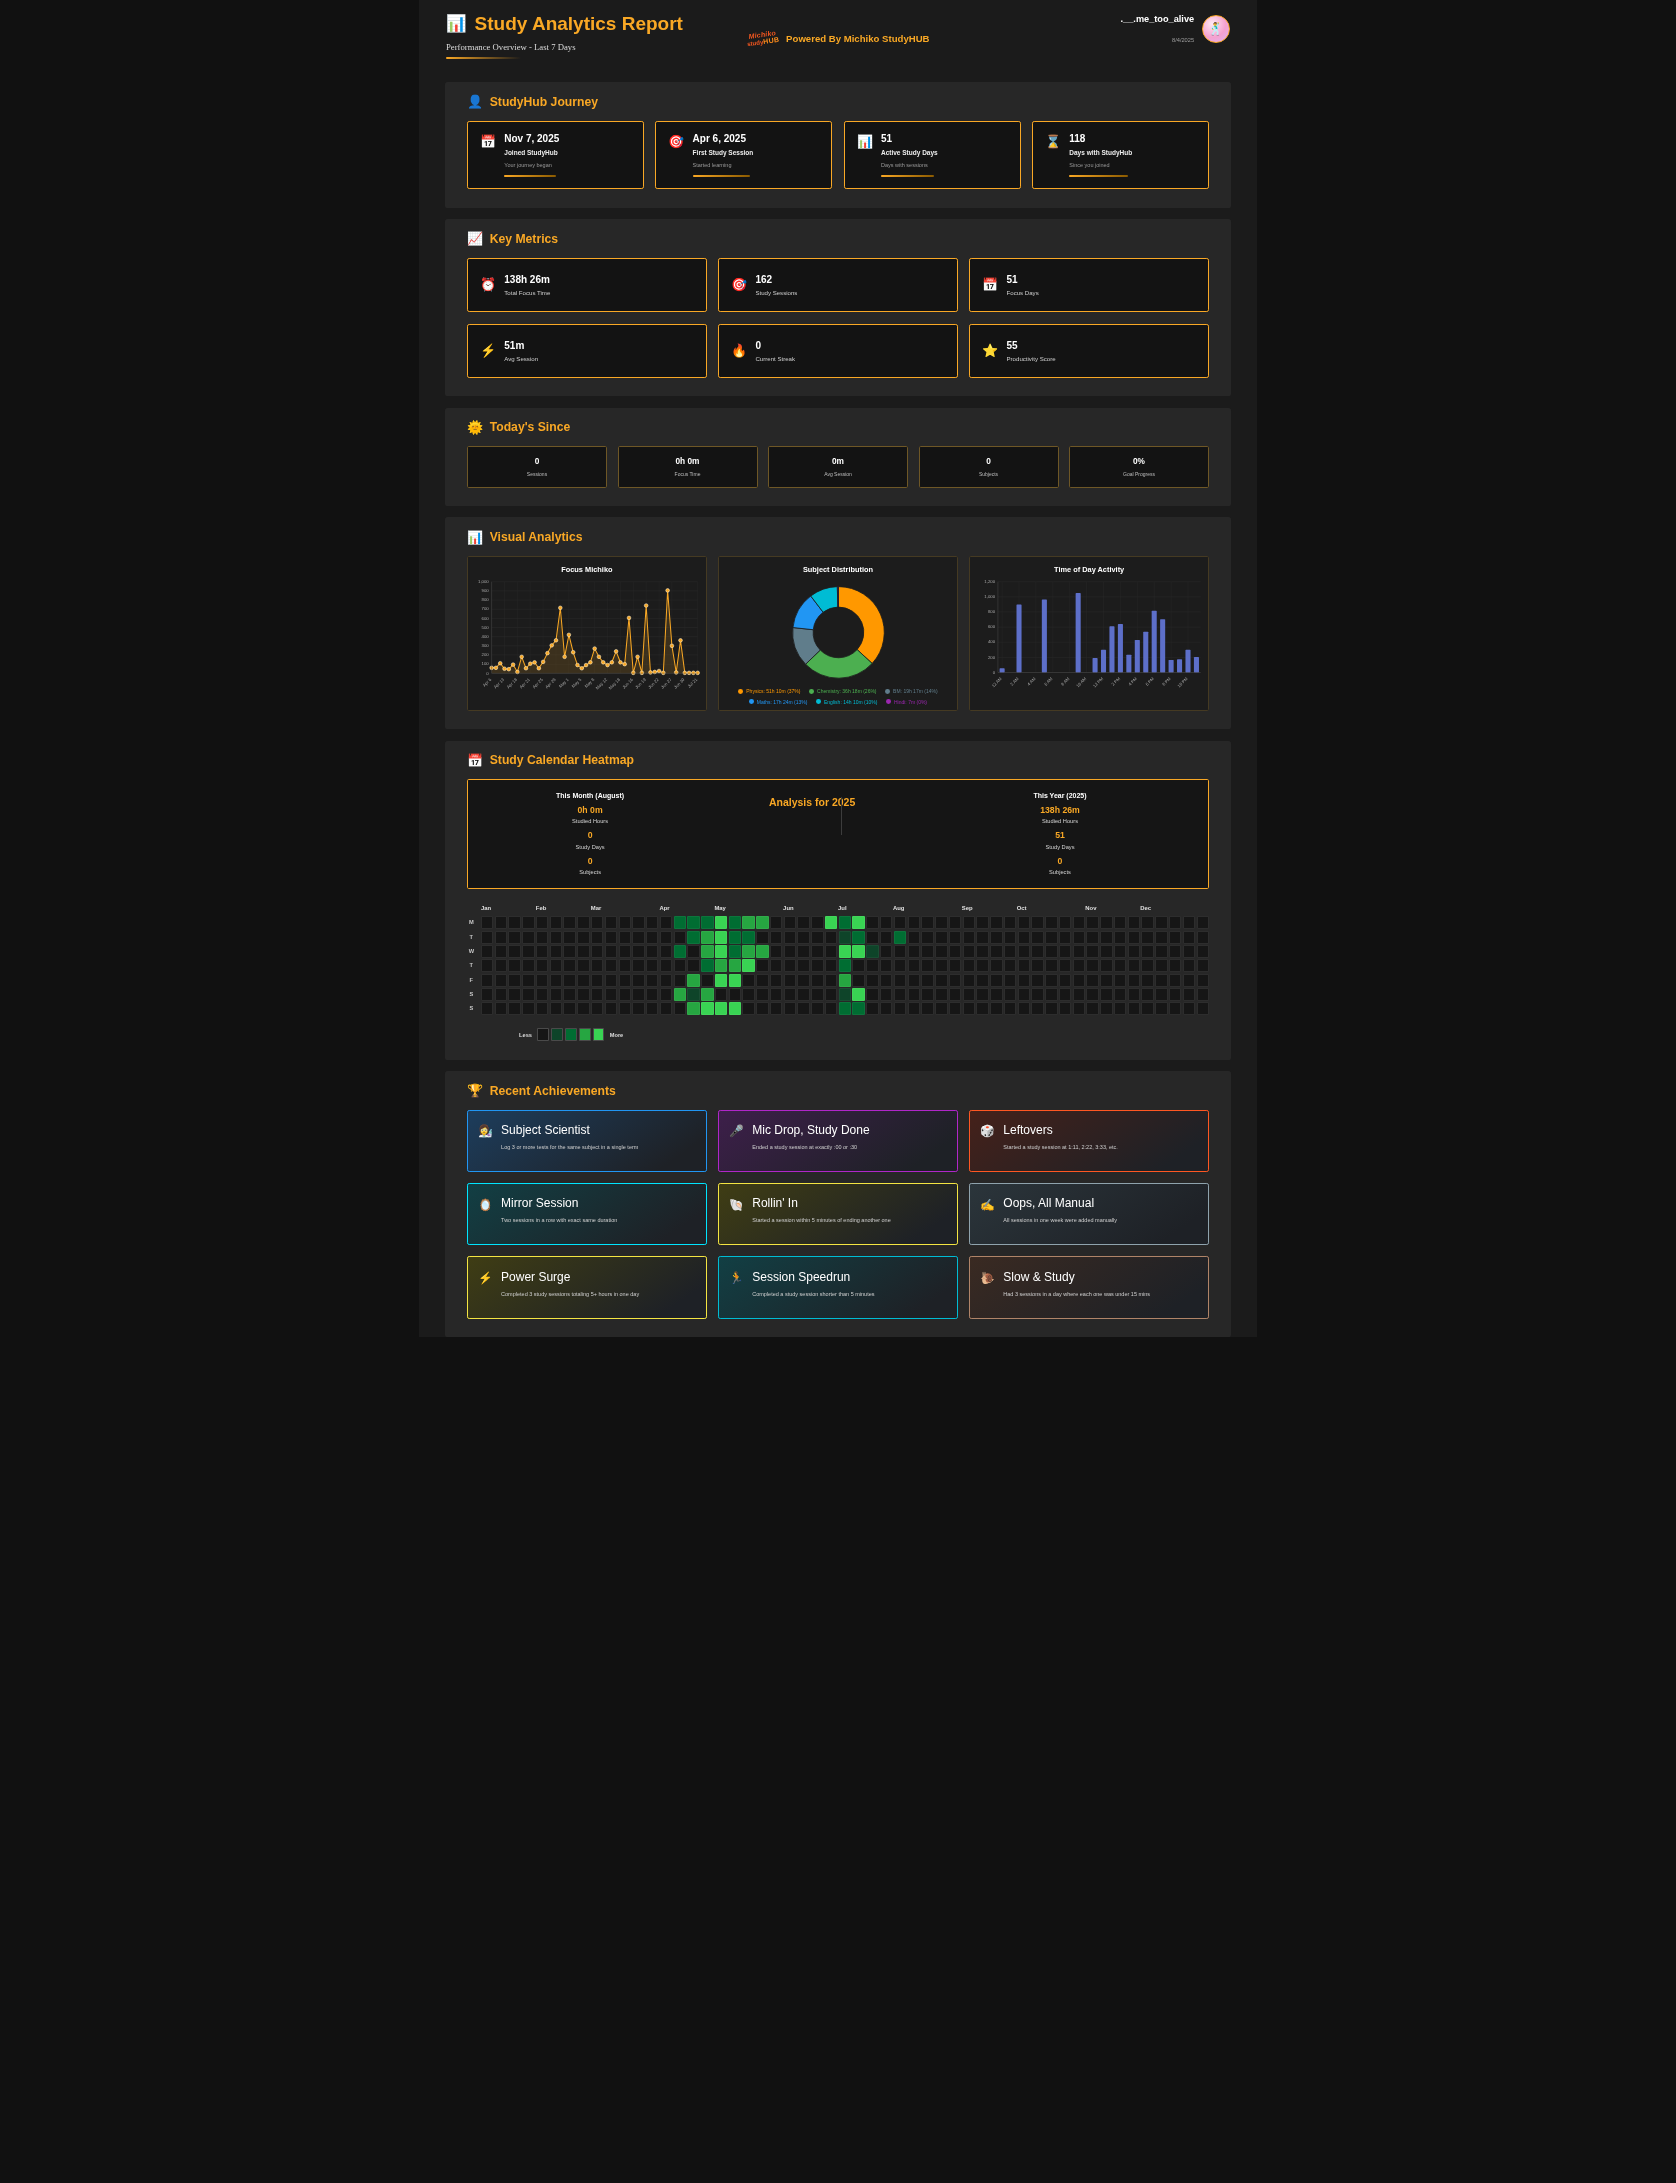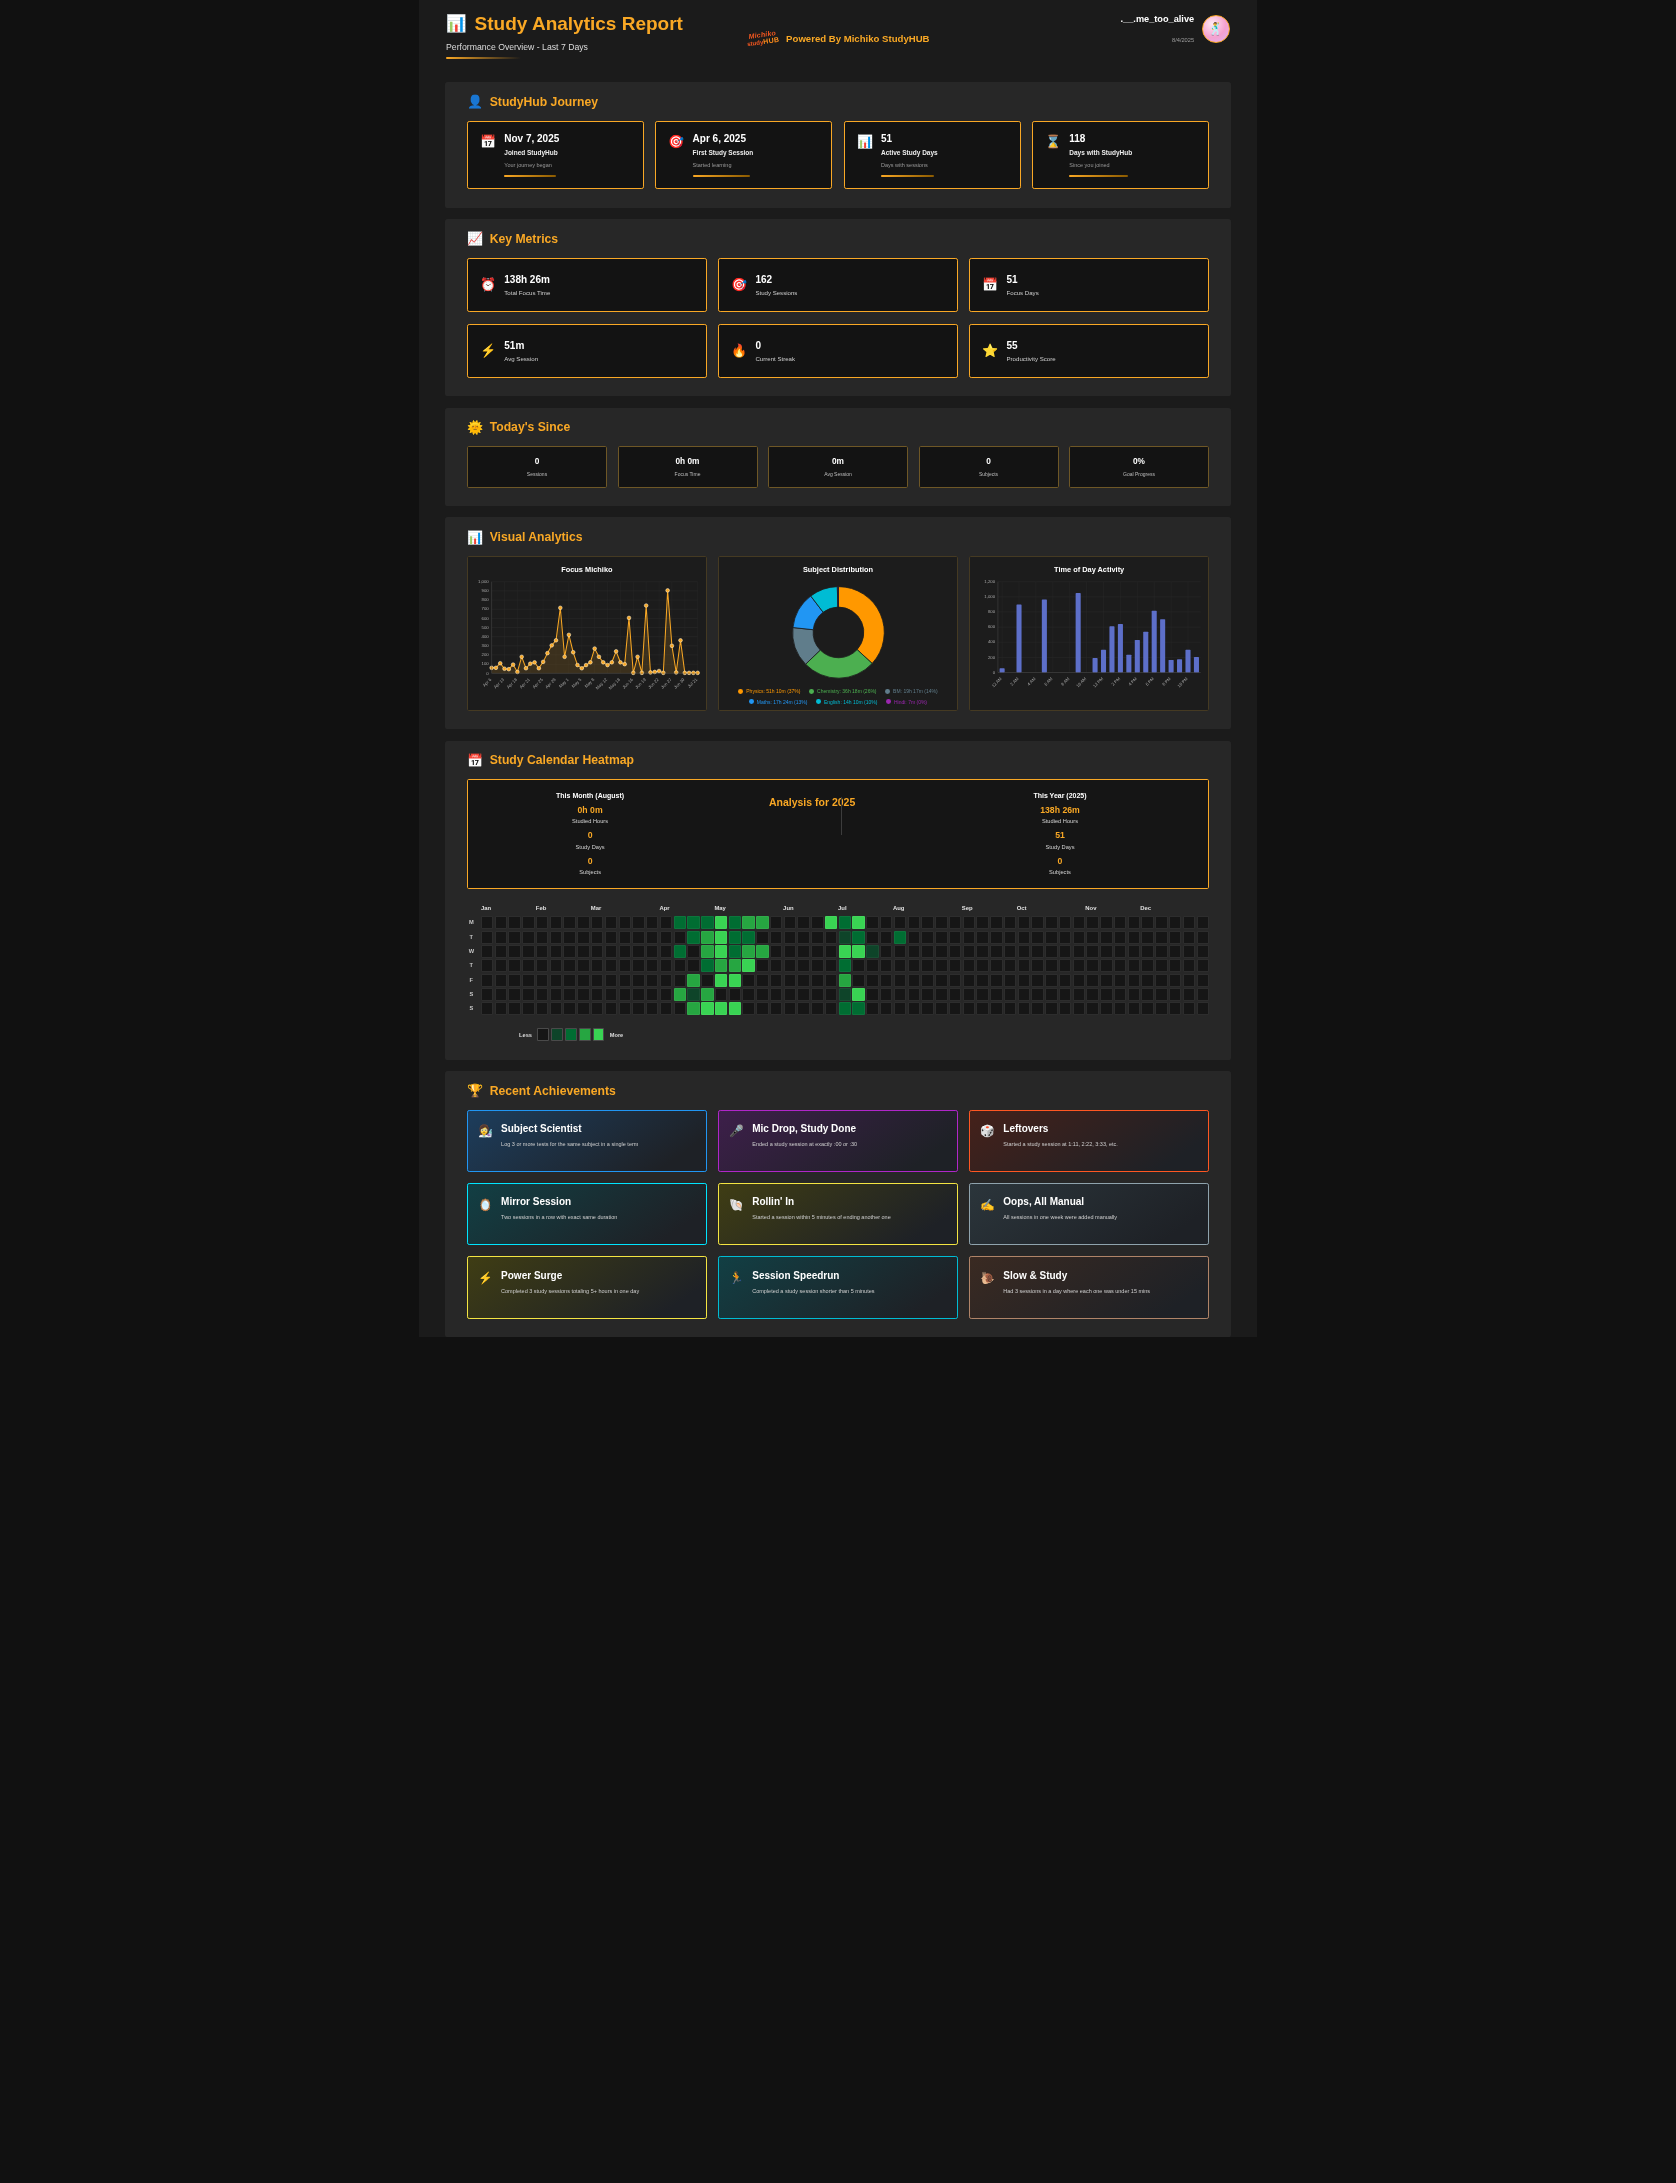--- a/index.html
+++ b/index.html
@@ -3,21 +3,21 @@
 <meta charset="utf-8">
 <style>
   html,body{margin:0;padding:0;background:#111;}
   body{font-family:"Liberation Sans",sans-serif;color:#fff;}
   .page{width:838px;margin:0 auto;background:#1b1b1b;padding-bottom:0;}
 
   
   .top{position:relative;padding:13px 27px 11.4px;}
   .top-left h1{margin:0;font-size:19px;font-weight:bold;color:#f9a825;display:flex;align-items:center;gap:7.9px;}
   .top-left .app-icon{font-size:16.6px;}
-  .subtitle{font-size:8.7px;color:#dcdcdc;margin-top:6.5px;}
+  .subtitle{font-size:8.7px;color:#dcdcdc;margin-top:6.5px;font-family:Liberation Serif, serif;}
   .title-bar{width:75px;height:2.2px;margin-top:5.7px;border-radius:1.3px;
     background:linear-gradient(90deg,#f9a825,rgba(249,168,37,0));}
   .top-center{position:absolute;left:50%;transform:translateX(-50%);top:31px;display:flex;align-items:center;gap:7px;}
   .logo{transform:rotate(-8deg);text-align:center;line-height:1.05;color:#f4571f;font-weight:bold;}
   .logo .l1{display:block;font-style:italic;font-size:7px;letter-spacing:0.2px;}
   .logo .l2{display:block;font-size:6.1px;}
   .logo .l2 .hub{color:#ff8c1a;font-size:7px;letter-spacing:0.4px;}
   .powered{color:#f9a825;font-weight:bold;font-size:9.6px;}
   .top-right{position:absolute;right:27px;top:14px;display:flex;gap:7.9px;align-items:center;}
   .user-col{text-align:right;}
@@ -83,21 +83,21 @@
   .hm-cell{height:13px;border-radius:0.9px;box-sizing:border-box;border:0.4px solid rgba(255,255,255,.05);}
   .hm-legend{display:flex;align-items:center;gap:5.2px;margin:13px 0 0 52px;}
   .hm-legend .lbl{font-size:5.7px;font-weight:bold;color:#ddd;}
   .hm-swatches{display:flex;gap:2.6px;}
   .hm-swatch{width:11.4px;height:13px;border-radius:0.9px;box-sizing:border-box;border:0.4px solid #4a4a4a;}
 
   
   .ach-grid{display:grid;grid-template-columns:repeat(3,1fr);gap:11.4px;}
   .ach-card{border:0.9px solid;border-radius:2.2px;padding:8.7px 10.5px 11.4px;display:flex;gap:7.9px;align-items:flex-start;min-height:40px;}
   .ach-icon{font-size:11.8px;line-height:1;margin-top:7px;}
-  .ach-title{font-size:10px;font-weight:bold;color:#fff;margin:3.5px 0 0;}
+  .ach-title{font-size:12px;font-weight:normal;color:#fff;margin:3.5px 0 0;}
   .ach-desc{font-size:5.5px;color:#cfcfcf;margin-top:7px;line-height:1.35;}
 
   
   .footer{background:#070707;margin-top:19px;padding:15.7px 27px 18.3px;display:flex;justify-content:space-between;}
   .f-brand{font-size:9.2px;font-weight:bold;color:#f9a825;}
   .f-url{font-size:5.7px;color:#e0e0e0;margin-top:7.9px;}
   .f-right{text-align:right;}
   .f-gen{font-size:5.7px;color:#cfcfcf;}
   .f-pow{font-size:5.7px;color:#cfcfcf;margin-top:7.9px;}
 </style>

